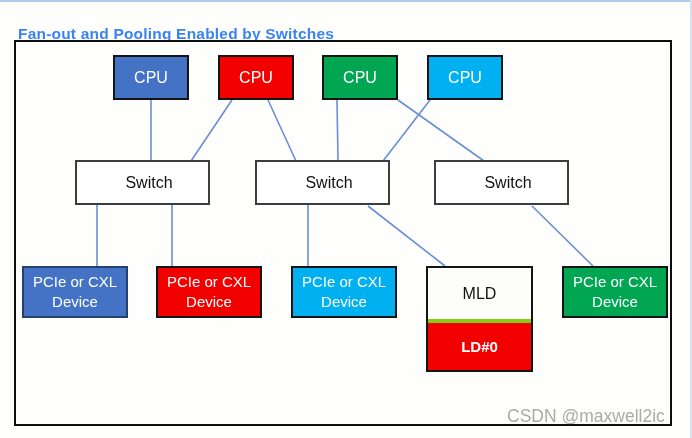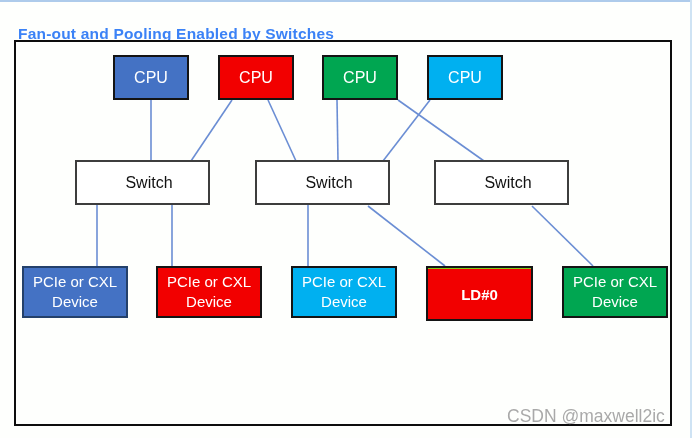--- a/index.html
+++ b/index.html
@@ -38,21 +38,21 @@
   .device.bdr-navy{border-color:#24416b;}
   .mld-stack{
     position:absolute;left:426px;top:266px;width:107px;
     border:2px solid #141414;box-sizing:border-box;background:#ffffff;
   }
   .mld-cell{
     height:51px;display:flex;align-items:center;justify-content:center;
     box-sizing:border-box;font-size:16px;
   }
   .mld-head{background:#fdfdfb;color:#111111;}
-  .ld{color:#ffffff;font-weight:bold;border-top:1px solid #84cc16;font-size:15px;}
+  .ld{color:#ffffff;font-weight:bold;border-top:4px solid #84cc16;font-size:15px;}
   .watermark{
     position:absolute;left:507px;top:406px;font-size:17.5px;color:#9b9b9b;
     opacity:0.85;white-space:nowrap;
   }
 </style>
 </head>
 <body>
 
 <div class="canvas">
 
@@ -113,20 +113,23 @@
   <div class="node device bg-cyan" style="left:291px;top:266px;">
     <span>PCIe or CXL</span>
     <span>Device</span>
   </div>
   <div class="node device bg-green" style="left:562px;top:266px;">
     <span>PCIe or CXL</span>
     <span>Device</span>
   </div>
 
   <div class="mld-stack">
+    <div class="mld-cell mld-head">
+      <span>MLD</span>
+    </div>
     <div class="mld-cell ld bg-red">
       <span>LD#0</span>
     </div>
   </div>
 
   <div class="watermark">CSDN @maxwell2ic</div>
 
 </div>
 
 </body></html>

